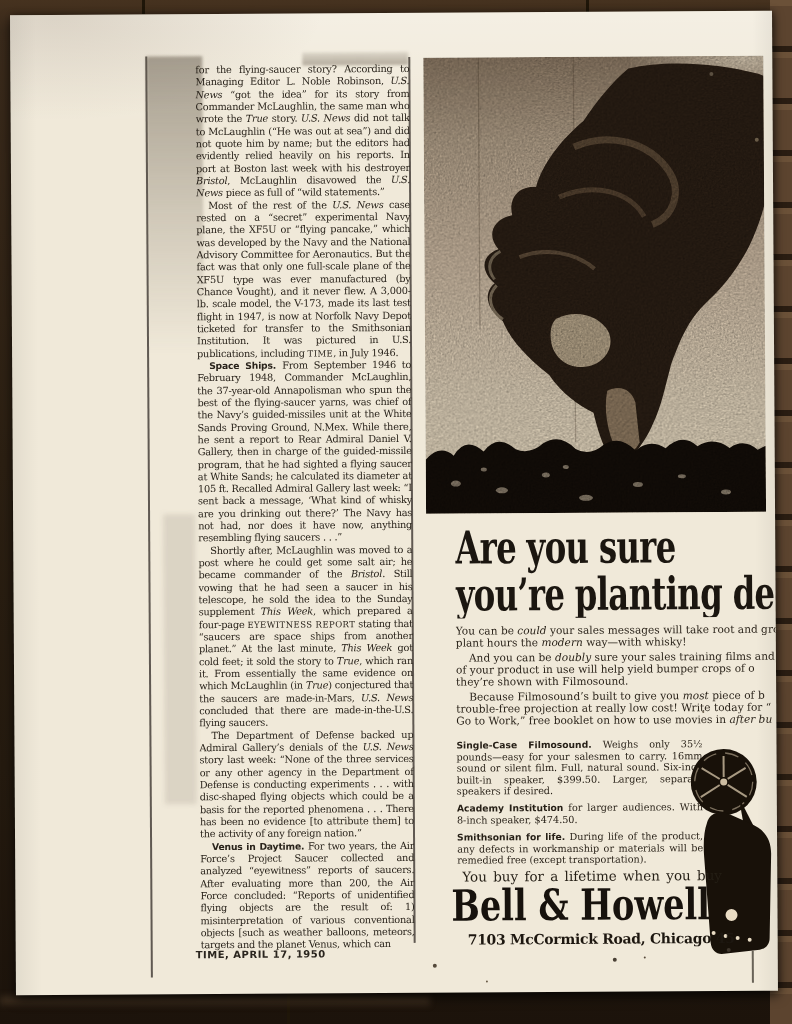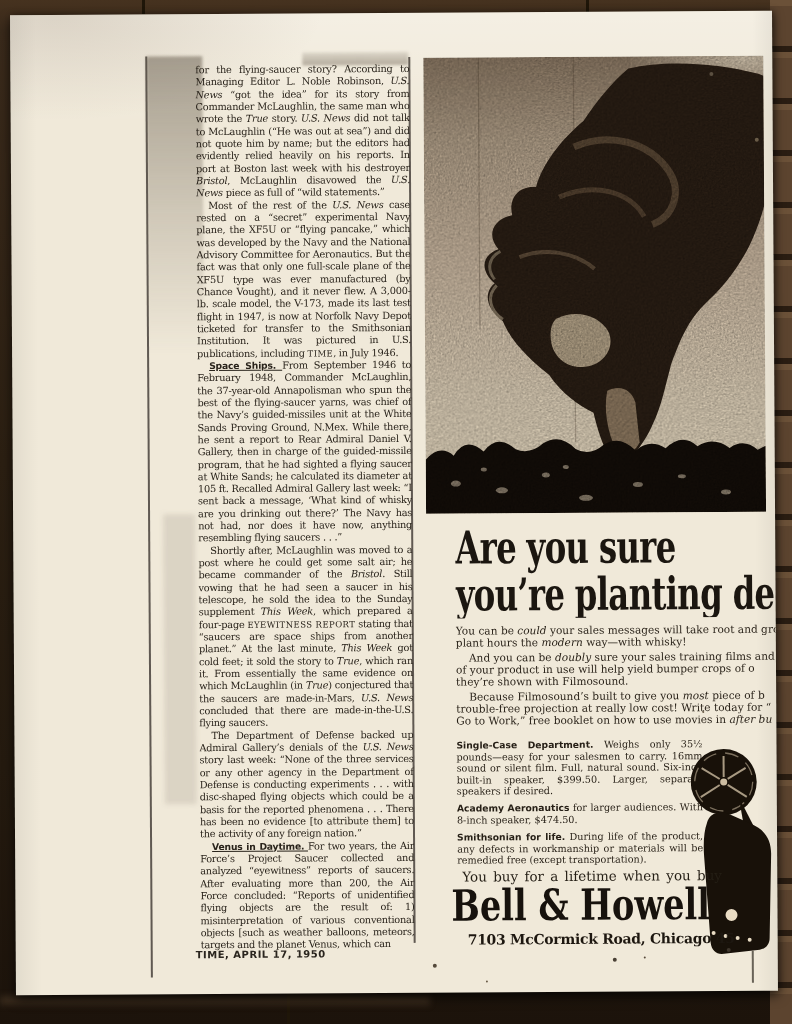--- a/index.html
+++ b/index.html
@@ -44,21 +44,21 @@
   .smudge-left2{left:150px;top:500px;width:32px;height:290px;background:rgba(110,100,85,.16);filter:blur(2.5px);}
 
   
   .article{position:absolute;left:185px;top:50px;width:214px;height:887px;
     overflow:hidden;color:#29231b;font-size:9.8px;line-height:12.33px;
     text-align:justify;letter-spacing:-0.25px;}
   .article p{margin:0;text-indent:12px;}
   .article p.noindent{text-indent:0;}
   .i{font-style:italic;}
   .sc{font-size:87%;letter-spacing:.4px;margin-top:12px;}
-  .lead{font-family:"DejaVu Sans",sans-serif;font-weight:bold;font-size:94%;letter-spacing:-0.2px;text-decoration:underline;}
+  .lead{font-family:"DejaVu Sans",sans-serif;font-weight:bold;font-size:94%;letter-spacing:-0.2px;}
 
   .folio{position:absolute;left:180px;top:935px;color:#2a251e;
     font-family:"DejaVu Sans",sans-serif;font-weight:bold;font-size:10px;letter-spacing:.5px;}
 
   
   .photo{position:absolute;left:413px;top:45px;width:340px;height:456px;}
   .photo svg{display:block;}
 
   .headline{position:absolute;left:442px;top:512px;width:320px;overflow:hidden;
     color:#1b1610;font-weight:bold;}
@@ -192,22 +192,22 @@
       <div class="ad-line"><span>plant hours the </span><span class="i">modern</span><span> way—with whisky!</span></div>
       <div class="ad-line indent pgap"><span>And you can be </span><span class="i">doubly</span><span> sure your sales training films and</span></div>
       <div class="ad-line"><span>of your product in use will help yield bumper crops of o</span></div>
       <div class="ad-line"><span>they’re shown with Filmosound.</span></div>
       <div class="ad-line indent pgap"><span>Because Filmosound’s built to give you </span><span class="i">most</span><span> piece of b</span></div>
       <div class="ad-line"><span>trouble-free projection at really low cost! Write today for “</span></div>
       <div class="ad-line"><span>Go to Work,” free booklet on how to use movies in </span><span class="i">after bu</span></div>
     </div>
 
   <div class="products">
-      <p><span class="plead">Single-Case Department.</span> Weighs only 35½ pounds—easy for your salesmen to carry. 16mm sound or silent film. Full, natural sound. Six-inch built-in speaker, $399.50. Larger, separate speakers if desired.</p>
-      <p><span class="plead">Academy Aeronautics</span> for larger audiences. With 8-inch speaker, $474.50.</p>
+      <p><span class="plead">Single-Case Filmosound.</span> Weighs only 35½ pounds—easy for your salesmen to carry. 16mm sound or silent film. Full, natural sound. Six-inch built-in speaker, $399.50. Larger, separate speakers if desired.</p>
+      <p><span class="plead">Academy Institution</span> for larger audiences. With 8-inch speaker, $474.50.</p>
       <p><span class="plead">Smithsonian for life.</span> During life of the product, any defects in workmanship or materials will be remedied free (except transportation).</p>
     </div>
 
   <div class="projector">
     <svg width="92" height="226" viewBox="0 0 92 226" xmlns="http://www.w3.org/2000/svg">
       <g>
         <circle cx="33" cy="47" r="33" fill="#181109"></circle>
         <circle cx="33" cy="47" r="29" fill="none" stroke="#cdbda2" stroke-width="1.3" opacity=".55" stroke-dasharray="14 9"></circle>
         <g stroke="#cdbda2" stroke-width="2" opacity=".8">
           <line x1="33" y1="42" x2="33" y2="21"></line>

